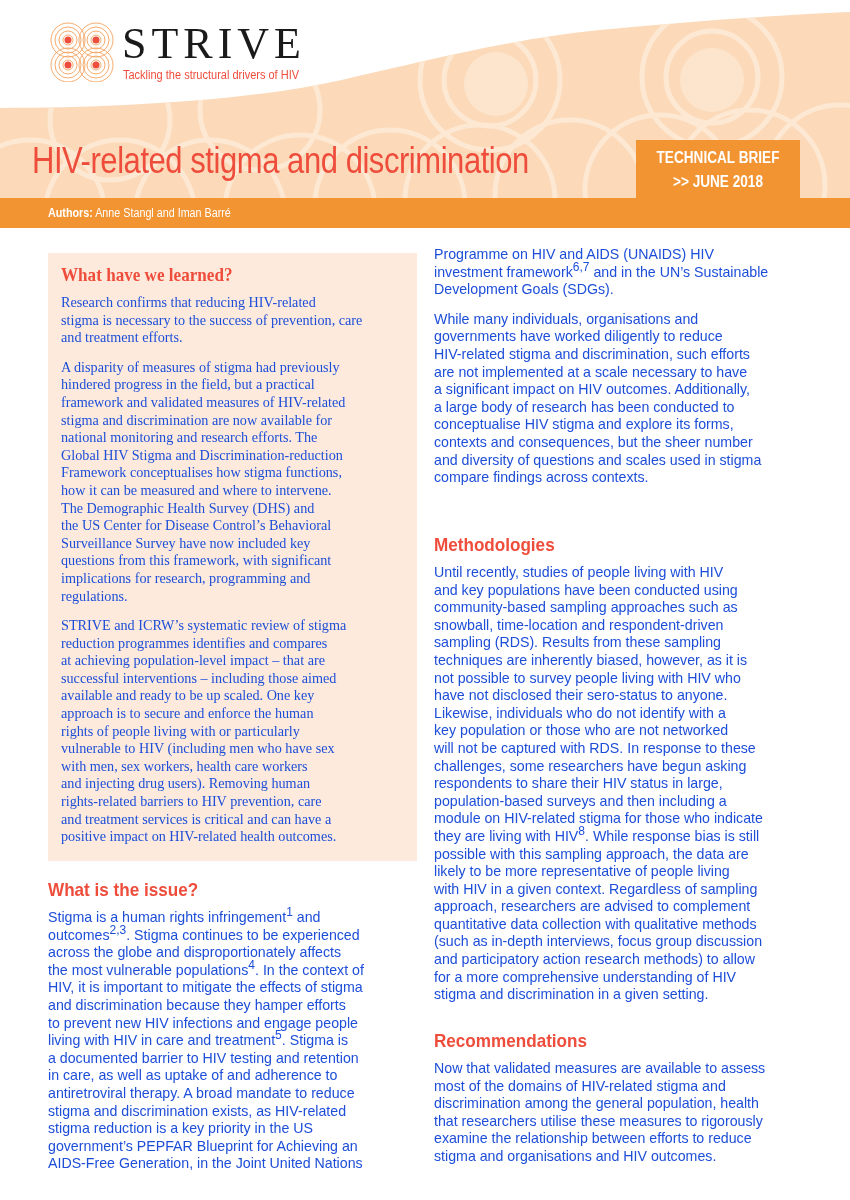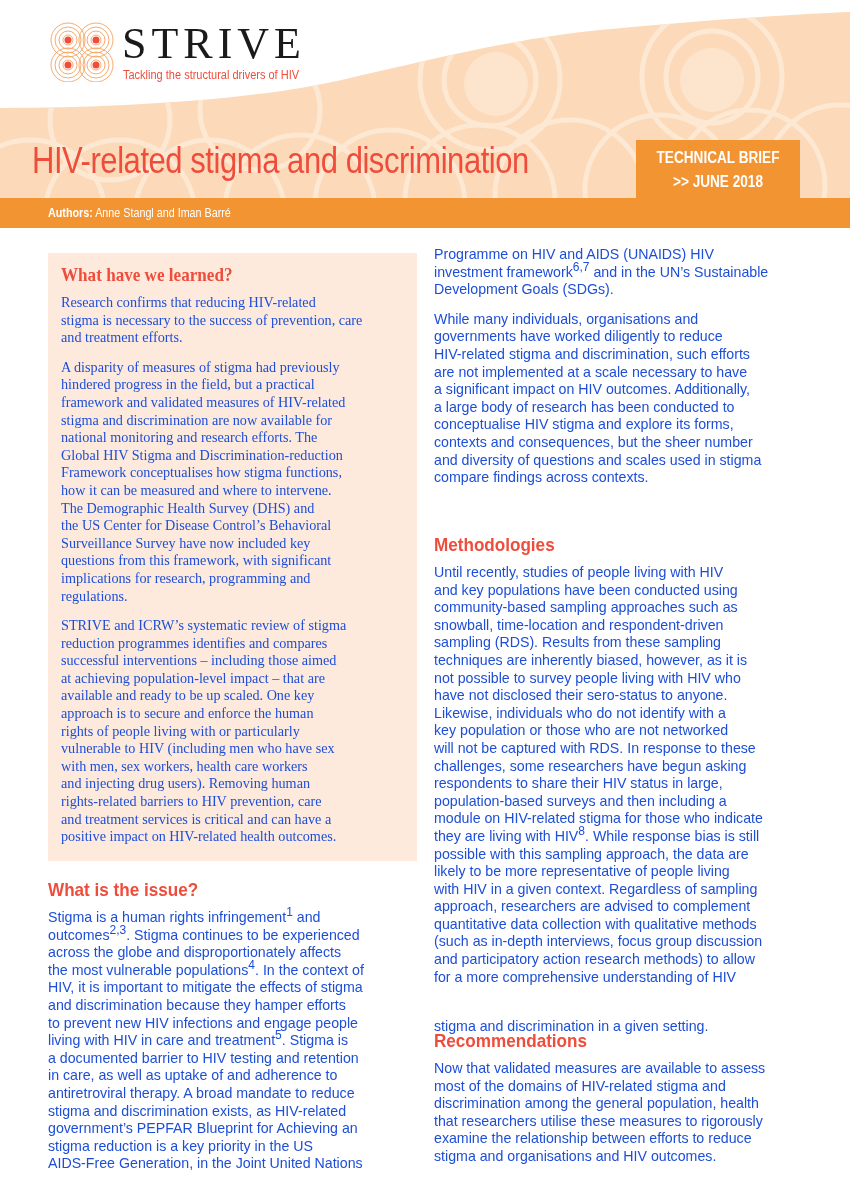--- a/index.html
+++ b/index.html
@@ -117,22 +117,22 @@
       <div style="white-space: nowrap;">The Demographic Health Survey (DHS) and</div>
       <div style="white-space: nowrap;">the US Center for Disease Control’s Behavioral</div>
       <div style="white-space: nowrap;">Surveillance Survey have now included key</div>
       <div style="white-space: nowrap;">questions from this framework, with significant</div>
       <div style="white-space: nowrap;">implications for research, programming and</div>
       <div style="white-space: nowrap;">regulations.</div>
     </div>
   <div class="p" style="margin-top:12px;" id="learned-p3">
       <div style="white-space: nowrap;">STRIVE and ICRW’s systematic review of stigma</div>
       <div style="white-space: nowrap;">reduction programmes identifies and compares</div>
+      <div style="white-space: nowrap;">at achieving population-level impact – that are</div>
       <div style="white-space: nowrap;">successful interventions – including those aimed</div>
-      <div style="white-space: nowrap;">at achieving population-level impact – that are</div>
       <div style="white-space: nowrap;">available and ready to be up scaled. One key</div>
       <div style="white-space: nowrap;">approach is to secure and enforce the human</div>
       <div style="white-space: nowrap;">rights of people living with or particularly</div>
       <div style="white-space: nowrap;">vulnerable to HIV (including men who have sex</div>
       <div style="white-space: nowrap;">with men, sex workers, health care workers</div>
       <div style="white-space: nowrap;">and injecting drug users). Removing human</div>
       <div style="white-space: nowrap;">rights-related barriers to HIV prevention, care</div>
       <div style="white-space: nowrap;">and treatment services is critical and can have a</div>
       <div style="white-space: nowrap;">positive impact on HIV-related health outcomes.</div>
     </div>
@@ -146,22 +146,22 @@
       <div style="white-space: nowrap;"><span>across the globe and disproportionately affects</span></div>
       <div style="white-space: nowrap;"><span>the most vulnerable populations</span><sup>4</sup><span>. In the context of</span></div>
       <div style="white-space: nowrap;"><span>HIV, it is important to mitigate the effects of stigma</span></div>
       <div style="white-space: nowrap;"><span>and discrimination because they hamper efforts</span></div>
       <div style="white-space: nowrap;"><span>to prevent new HIV infections and engage people</span></div>
       <div style="white-space: nowrap;"><span>living with HIV in care and treatment</span><sup>5</sup><span>. Stigma is</span></div>
       <div style="white-space: nowrap;"><span>a documented barrier to HIV testing and retention</span></div>
       <div style="white-space: nowrap;"><span>in care, as well as uptake of and adherence to</span></div>
       <div style="white-space: nowrap;"><span>antiretroviral therapy. A broad mandate to reduce</span></div>
       <div style="white-space: nowrap;"><span>stigma and discrimination exists, as HIV-related</span></div>
+      <div style="white-space: nowrap;"><span>stigma reduction is a key priority in the US</span></div>
       <div style="white-space: nowrap;"><span>government’s PEPFAR Blueprint for Achieving an</span></div>
-      <div style="white-space: nowrap;"><span>stigma reduction is a key priority in the US</span></div>
       <div style="white-space: nowrap;"><span>AIDS-Free Generation, in the Joint United Nations</span></div>
     </div>
 </div>
 
 <div class="sec" style="left:434px; top:246px; width:410px;">
   <div class="p" id="issue-cont">
       <div style="white-space: nowrap;"><span>Programme on HIV and AIDS (UNAIDS) HIV</span></div>
       <div style="white-space: nowrap;"><span>investment framework</span><sup>6,7</sup><span> and in the UN’s Sustainable</span></div>
       <div style="white-space: nowrap;"><span>Development Goals (SDGs).</span></div>
     </div>
@@ -199,21 +199,21 @@
       <div style="white-space: nowrap;"><span>module on HIV-related stigma for those who indicate</span></div>
       <div style="white-space: nowrap;"><span>they are living with HIV</span><sup>8</sup><span>. While response bias is still</span></div>
       <div style="white-space: nowrap;"><span>possible with this sampling approach, the data are</span></div>
       <div style="white-space: nowrap;"><span>likely to be more representative of people living</span></div>
       <div style="white-space: nowrap;"><span>with HIV in a given context. Regardless of sampling</span></div>
       <div style="white-space: nowrap;"><span>approach, researchers are advised to complement</span></div>
       <div style="white-space: nowrap;"><span>quantitative data collection with qualitative methods</span></div>
       <div style="white-space: nowrap;"><span>(such as in-depth interviews, focus group discussion</span></div>
       <div style="white-space: nowrap;"><span>and participatory action research methods) to allow</span></div>
       <div style="white-space: nowrap;"><span>for a more comprehensive understanding of HIV</span></div>
-      <div style="white-space: nowrap; margin-top: 32px;"><span>stigma and discrimination in a given setting.</span></div>
+      <div style="white-space: nowrap;"><span>stigma and discrimination in a given setting.</span></div>
     </div>
 </div>
 
 <div class="sec" style="left:434px; top:1030px; width:410px;">
   <h2 class="h2">Recommendations</h2>
   <div class="p" style="margin-top:8px;" id="rec-p1">
       <div style="white-space: nowrap;">Now that validated measures are available to assess</div>
       <div style="white-space: nowrap;">most of the domains of HIV-related stigma and</div>
       <div style="white-space: nowrap;">discrimination among the general population, health</div>
       <div style="white-space: nowrap;">that researchers utilise these measures to rigorously</div>

